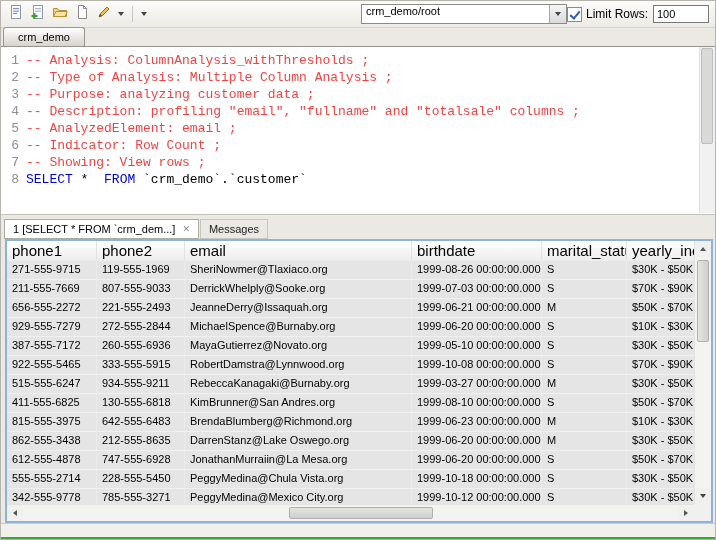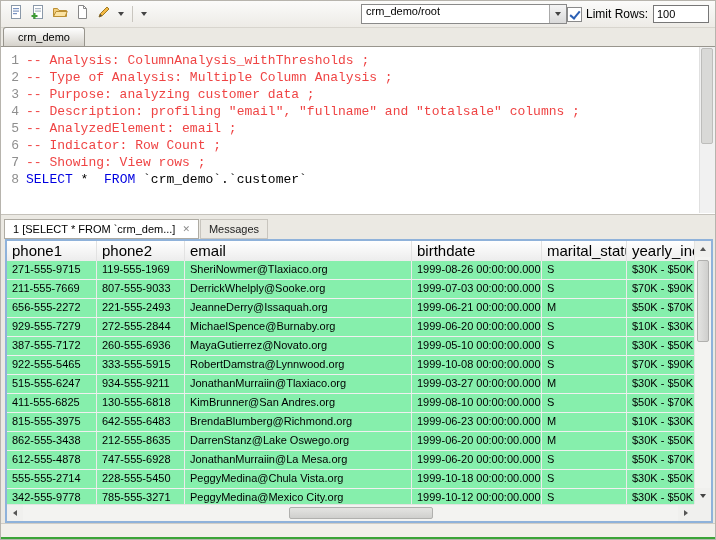--- a/index.html
+++ b/index.html
@@ -52,21 +52,21 @@
   .tclose{font-size:9px;color:#8a8a8a;margin-left:7px;}
 
   
   .table-wrap{position:absolute;left:4px;top:238px;width:708px;height:284px;box-sizing:border-box;
               border:2px solid #8fb2da;background:#fff;}
   .thead{position:absolute;top:0;left:0;right:0;height:20px;display:flex;overflow:hidden;
          background:linear-gradient(#ffffff,#ececec);border-bottom:1px solid #d8d8d8;}
   .th{box-sizing:border-box;border-right:1px solid #e2e2e2;font-size:15px;line-height:19px;
       padding-left:5px;white-space:nowrap;overflow:hidden;color:#000;flex:none;}
   .tbody{position:absolute;top:20px;left:0;right:17px;bottom:17px;overflow:hidden;}
-  .trow{display:flex;height:19px;border-bottom:1px solid #f0f0f0;box-sizing:border-box;background:#86efac;}
+  .trow{display:flex;height:19px;border-bottom:1px solid #f0f0f0;box-sizing:border-box;background:#e5e5e5;}
   .td{box-sizing:border-box;border-right:1px solid #ebebeb;font-size:11px;line-height:17px;
       padding-left:5px;white-space:nowrap;overflow:hidden;color:#000;flex:none;}
   .c0{width:90px}.c1{width:88px}.c2{width:227px}.c3{width:130px}.c4{width:85px}.c5{width:84px}
 
   .vscroll{position:absolute;top:0;right:0;width:17px;bottom:17px;background:#f3f3f1;border-left:1px solid #e3e3e1;box-sizing:border-box;}
   .hscroll{position:absolute;left:0;right:17px;bottom:0;height:17px;background:#f3f3f1;border-top:1px solid #e3e3e1;box-sizing:border-box;}
   .sbtn{position:absolute;width:16px;height:16px;background:#f0f0ee;display:flex;align-items:center;justify-content:center;}
   .sbtn.up{top:0;right:0;} .sbtn.down{bottom:0;right:0;}
   .sbtn.left{left:0;top:0;} .sbtn.right{right:0;top:0;}
   .vthumb{position:absolute;left:2px;top:19px;width:12px;height:82px;background:linear-gradient(90deg,#e4e4e2,#cfcfcd);border:1px solid #b0b0ae;border-radius:2px;box-sizing:border-box;}
@@ -232,21 +232,21 @@
           <div class="td c0">922-555-5465</div>
           <div class="td c1">333-555-5915</div>
           <div class="td c2">RobertDamstra@Lynnwood.org</div>
           <div class="td c3">1999-10-08 00:00:00.000</div>
           <div class="td c4">S</div>
           <div class="td c5">$70K - $90K</div>
         </div>
         <div class="trow">
           <div class="td c0">515-555-6247</div>
           <div class="td c1">934-555-9211</div>
-          <div class="td c2">JonathanMurraiin@Tlaxiaco.org</div>
+          <div class="td c2">RebeccaKanagaki@Burnaby.org</div>
           <div class="td c3">1999-03-27 00:00:00.000</div>
           <div class="td c4">M</div>
           <div class="td c5">$30K - $50K</div>
         </div>
         <div class="trow">
           <div class="td c0">411-555-6825</div>
           <div class="td c1">130-555-6818</div>
           <div class="td c2">KimBrunner@San Andres.org</div>
           <div class="td c3">1999-08-10 00:00:00.000</div>
           <div class="td c4">S</div>

